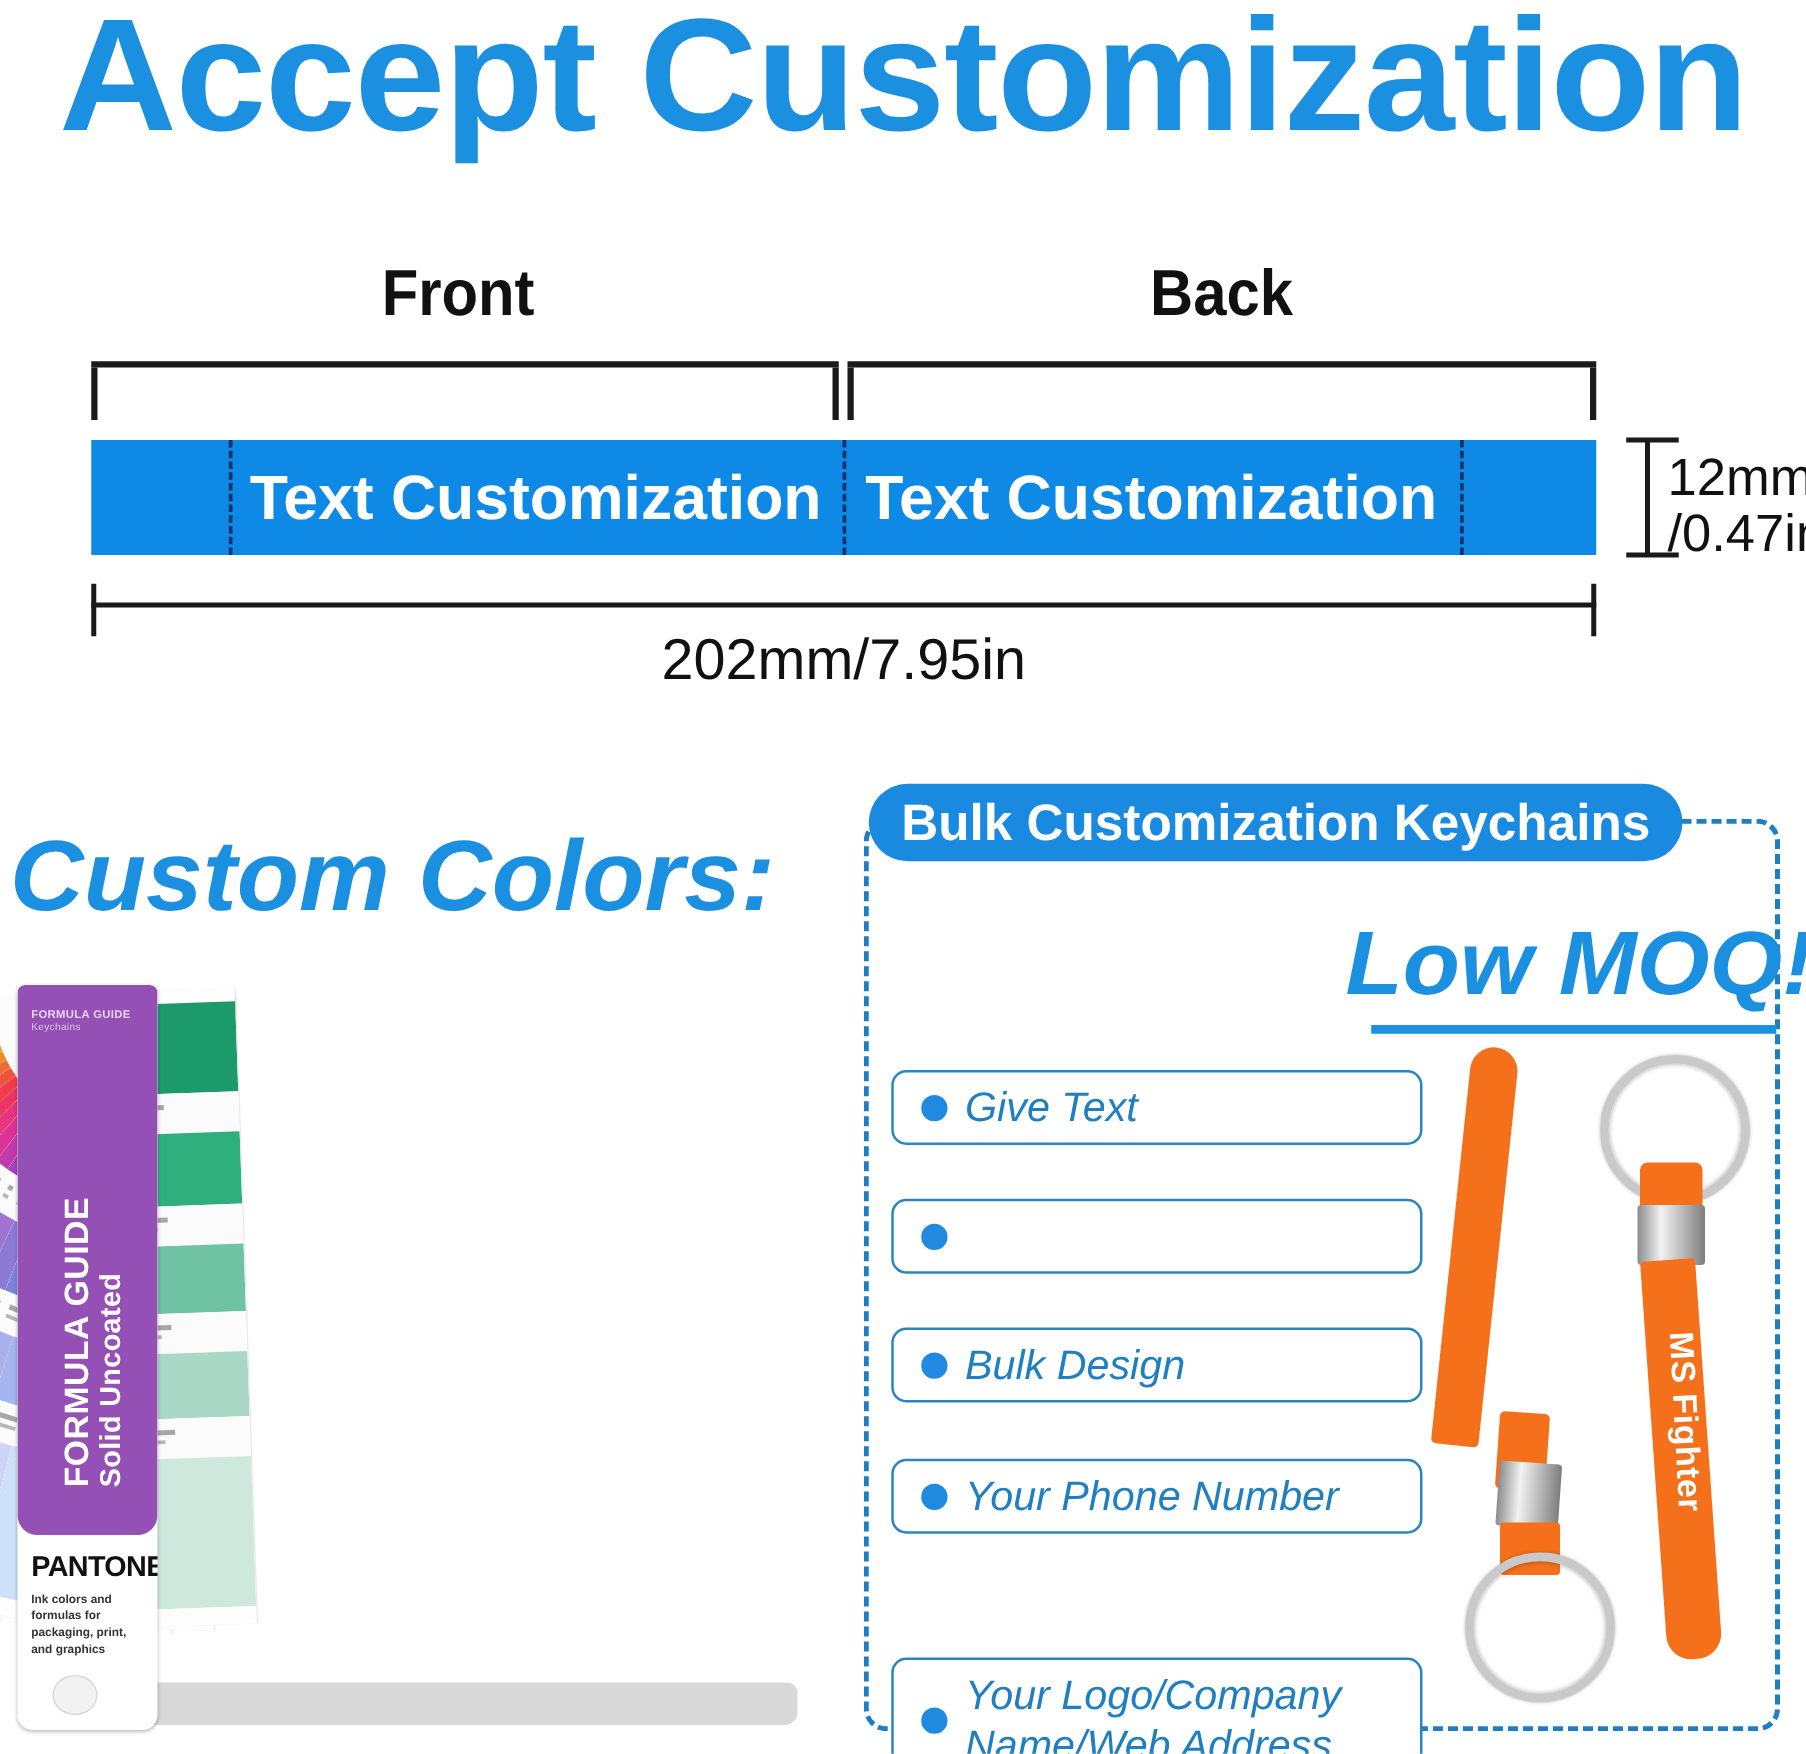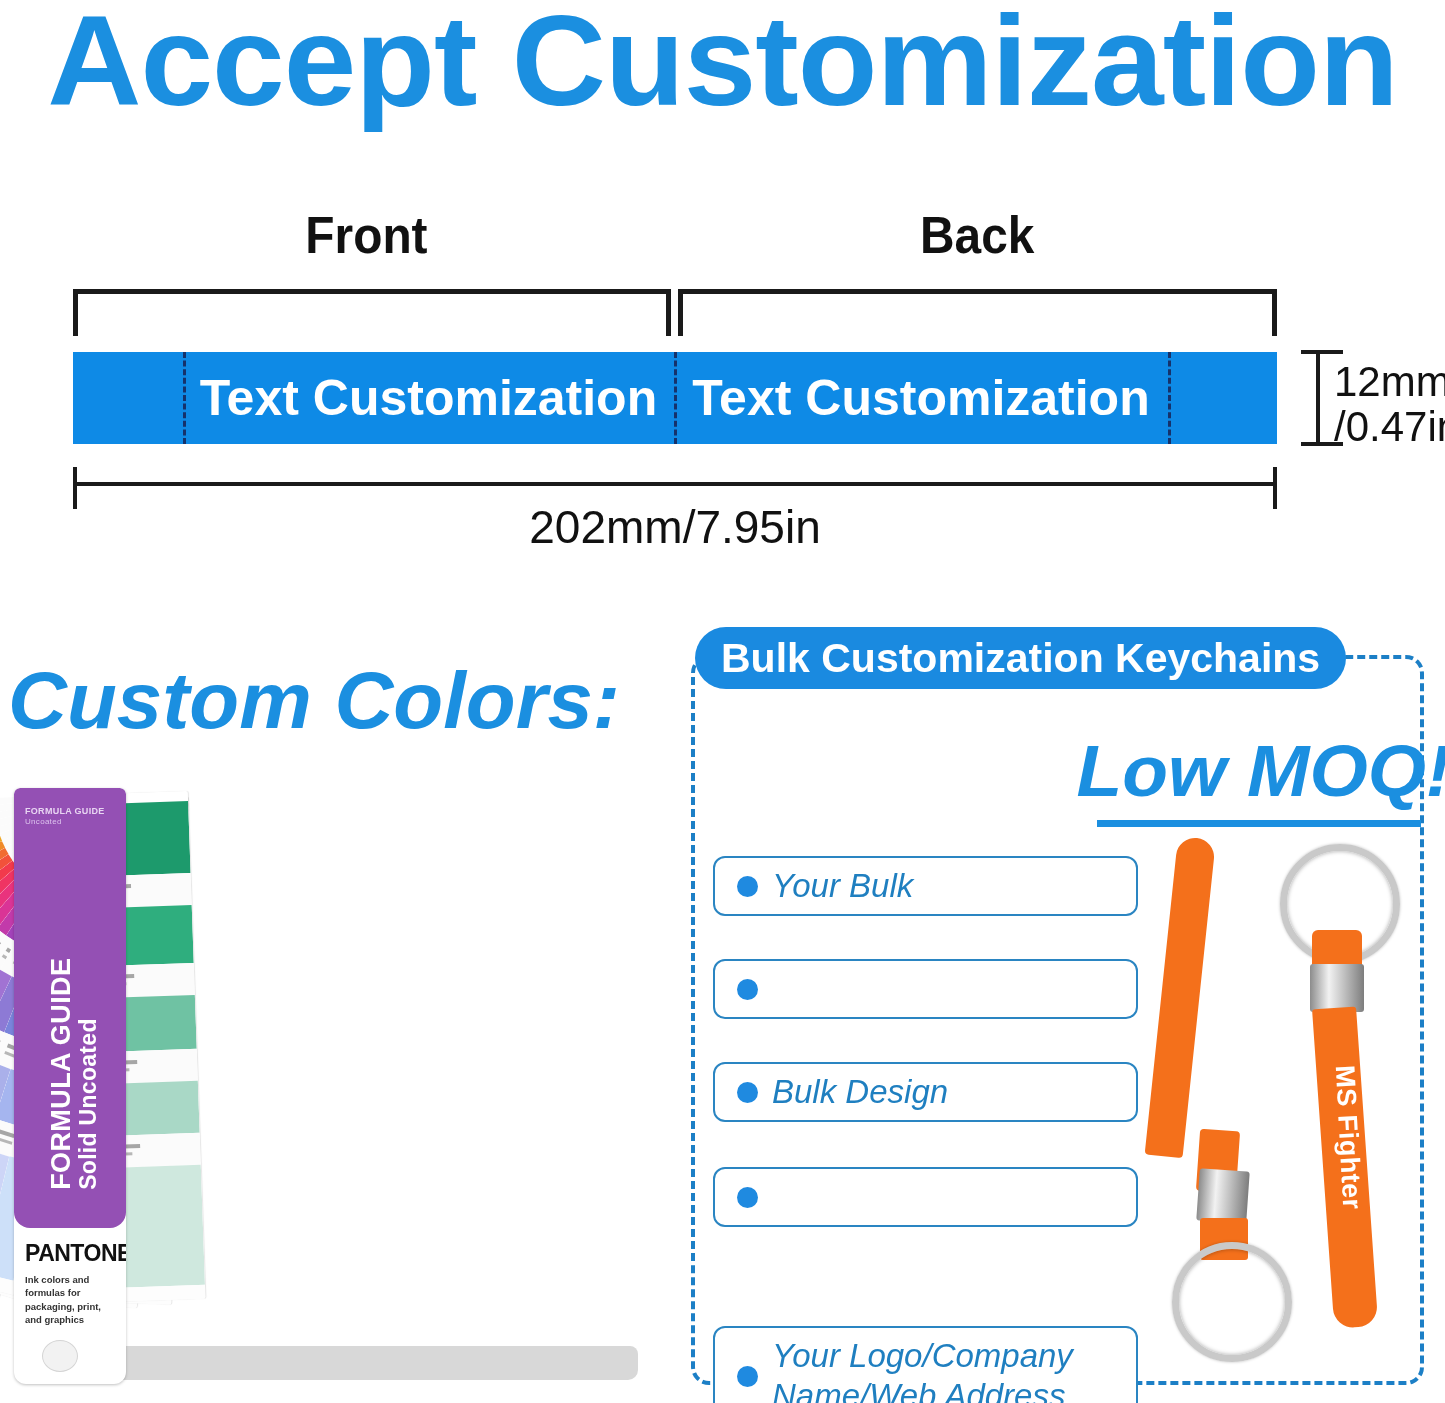--- a/index.html
+++ b/index.html
@@ -493,50 +493,51 @@
         <div class="tab" style="top: 82px; height: 32px;"></div>
         <div style="position: absolute; left: 8px; top: 91px; width: 24px; height: 4px; background: rgb(138, 138, 138); opacity: 0.75;"></div>
         <div style="position: absolute; left: 8px; top: 99px; width: 16px; height: 3px; background: rgb(154, 154, 154); opacity: 0.7;"></div>
       </div>
     </div>
 
   <div id="guide-cover">
     <div id="guide-purple"></div>
     <div id="guide-top-text">
       <div>FORMULA GUIDE</div>
-      <div class="sub">Uncoated</div>
+      <div class="sub">Keychains</div>
     </div>
     <div id="guide-rot">
       <div class="l1">FORMULA GUIDE</div>
       <div class="l2">Solid Uncoated</div>
     </div>
     <div id="pantone-logo"><span>PANTONE</span></div>
     <div id="pantone-desc">Ink colors and formulas for packaging, print, and graphics</div>
     <div id="guide-hole"></div>
   </div>
 </div>
 
 <div id="keychain-panel"></div>
 <div id="panel-title">Bulk Customization Keychains</div>
 <div id="low-moq">Low MOQ!</div>
 <div id="low-moq-rule"></div>
 
 <div id="feature-0" class="feature-box">
   <span class="feature-dot"></span>
-  <span class="feature-text">Your Bulk</span>
+  <span class="feature-text">Give Text</span>
 </div>
 <div id="feature-1" class="feature-box">
   <span class="feature-dot"></span>
 </div>
 <div id="feature-2" class="feature-box">
   <span class="feature-dot"></span>
   <span class="feature-text">Bulk Design</span>
 </div>
 <div id="feature-3" class="feature-box">
   <span class="feature-dot"></span>
+  <span class="feature-text">Your Phone Number</span>
 </div>
 <div id="feature-4" class="feature-box">
   <span class="feature-dot"></span>
   <span class="feature-text">Your Logo/Company Name/Web Address</span>
 </div>
 
 <div id="keychains">
 
   <div>
     <div class="kc-strap" style="left:18px;top:8px;width:38px;height:320px;border-radius:19px 19px 4px 4px;

